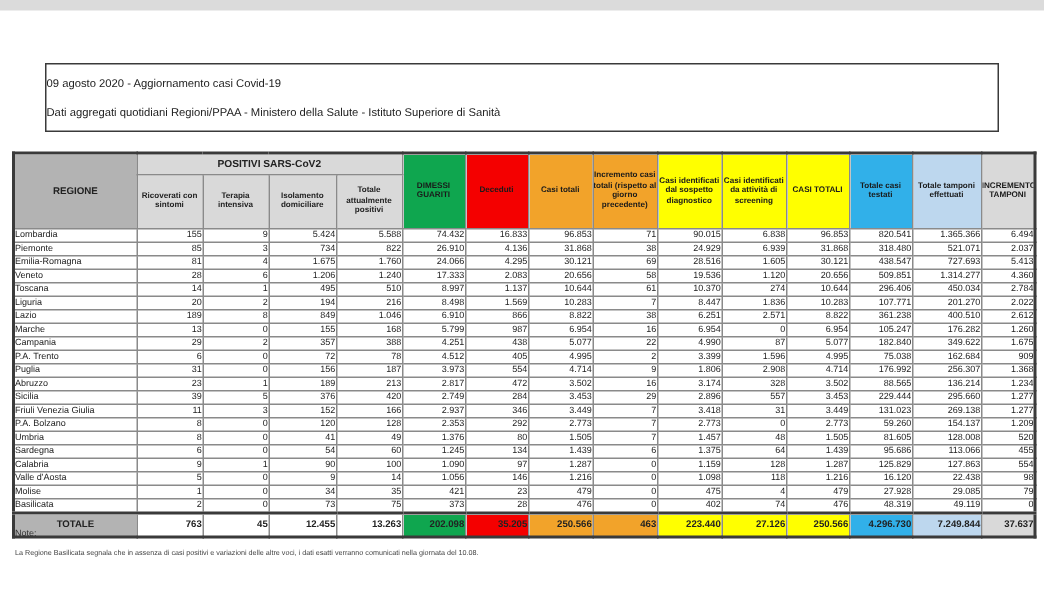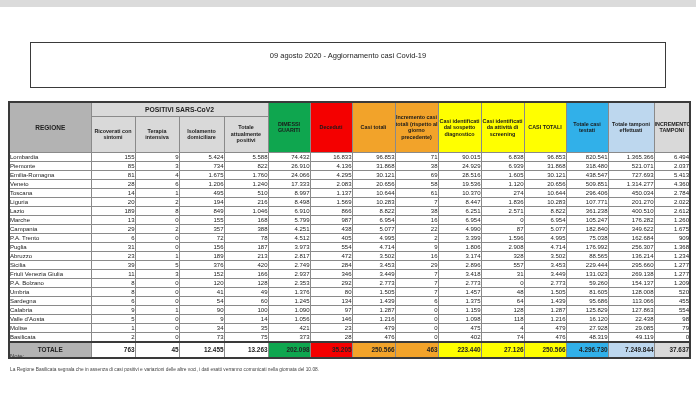--- a/index.html
+++ b/index.html
@@ -3,21 +3,21 @@
 <meta charset="utf-8">
 <style>
   html,body{margin:0;padding:0;background:#fff;}
   body{
     width:696px;height:401px;position:relative;overflow:hidden;
     font-family:"Liberation Sans", sans-serif;color:#222;
   }
   .top-bar{position:absolute;left:0;top:0;width:696px;height:7px;background:#DBDBDB;}
   .header-box{
     position:absolute;left:30px;top:42px;width:636px;height:46px;
-    border:1px solid #3a3a3a;box-sizing:border-box;text-align:center;
+    border:1px solid #3a3a3a;box-sizing:border-box;
   }
   .header-box .line{font-size:7.5px;line-height:19px;color:#222;}
   .header-box .line:first-child{margin-top:3px;}
 
   .tbl-wrap{position:absolute;left:8px;top:101px;width:681px;}
   table.covid{
     border-collapse:collapse;table-layout:fixed;width:681px;
     border:2px solid #3a3a3a;
   }
   table.covid th, table.covid td{
@@ -36,20 +36,21 @@
   .note-title{font-size:6px;color:#333;margin-bottom:8px;}
   .note-text{font-size:4.8px;color:#444;}
 </style>
 </head>
 <body>
 
 <div class="top-bar"></div>
 
 <div class="header-box">
   <div class="line">09 agosto 2020 - Aggiornamento casi Covid-19</div>
+  <div class="line">Dati aggregati quotidiani Regioni/PPAA - Ministero della Salute - Istituto Superiore di Sanità</div>
 </div>
 
 <div class="tbl-wrap">
   <table class="covid">
       <colgroup>
         <col style="width: 82px;">
         <col style="width: 44px;">
         <col style="width: 44px;">
         <col style="width: 45px;">
         <col style="width: 44px;">

